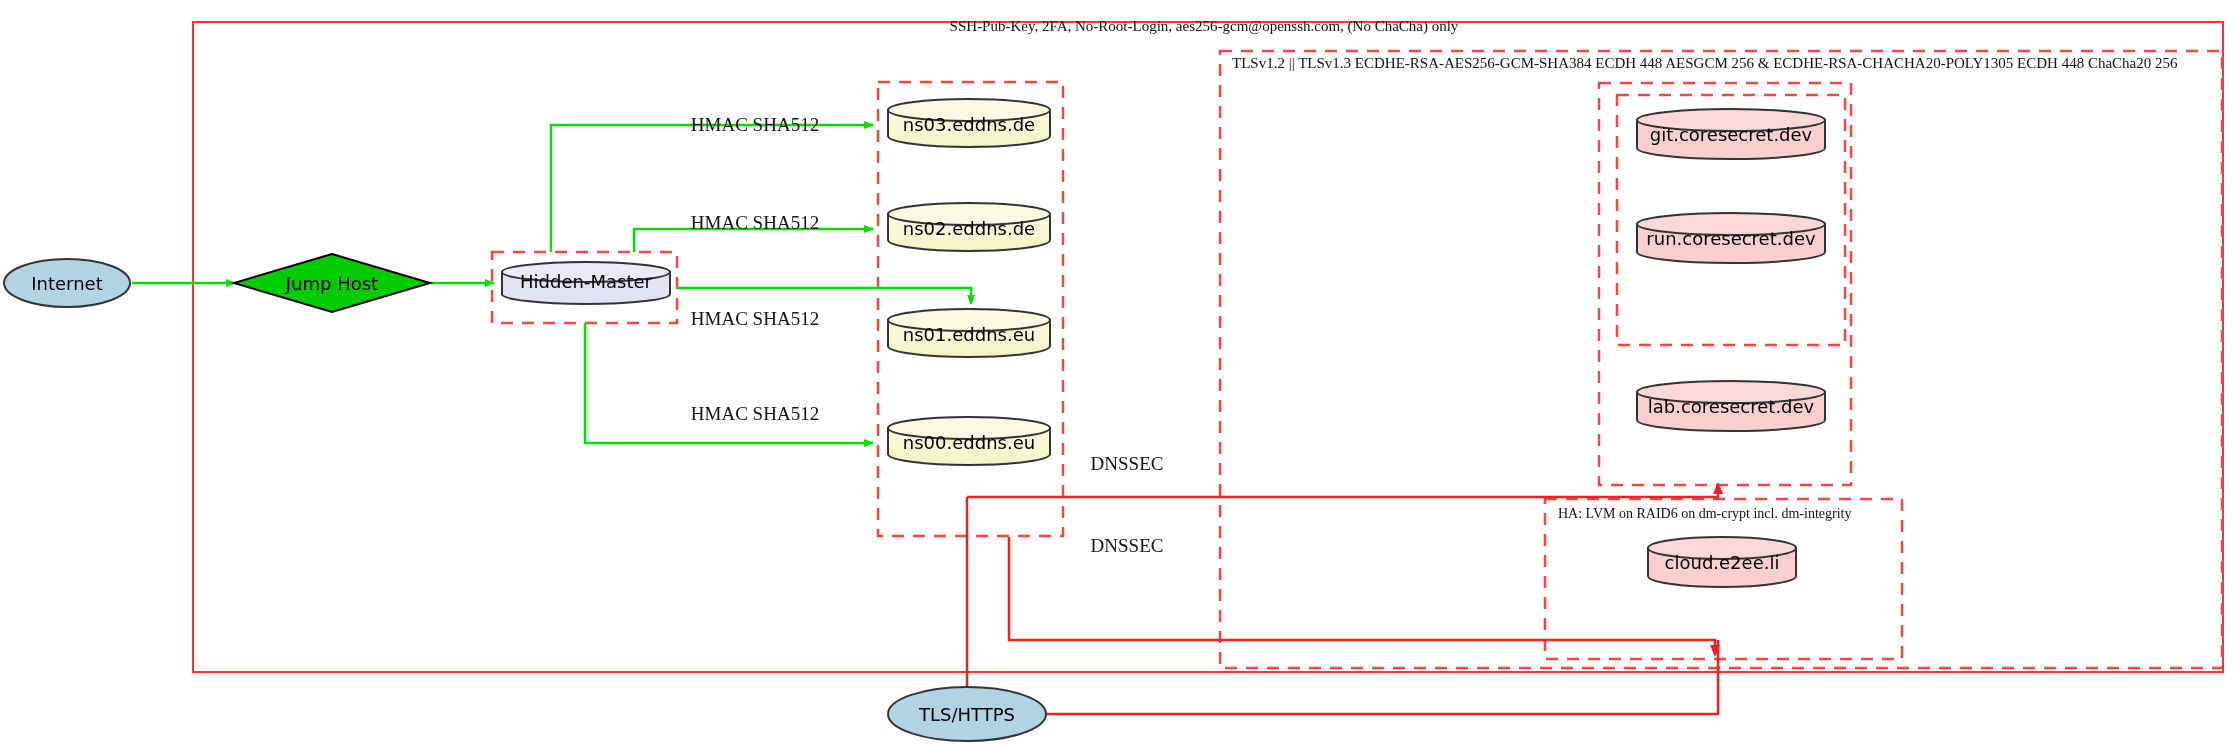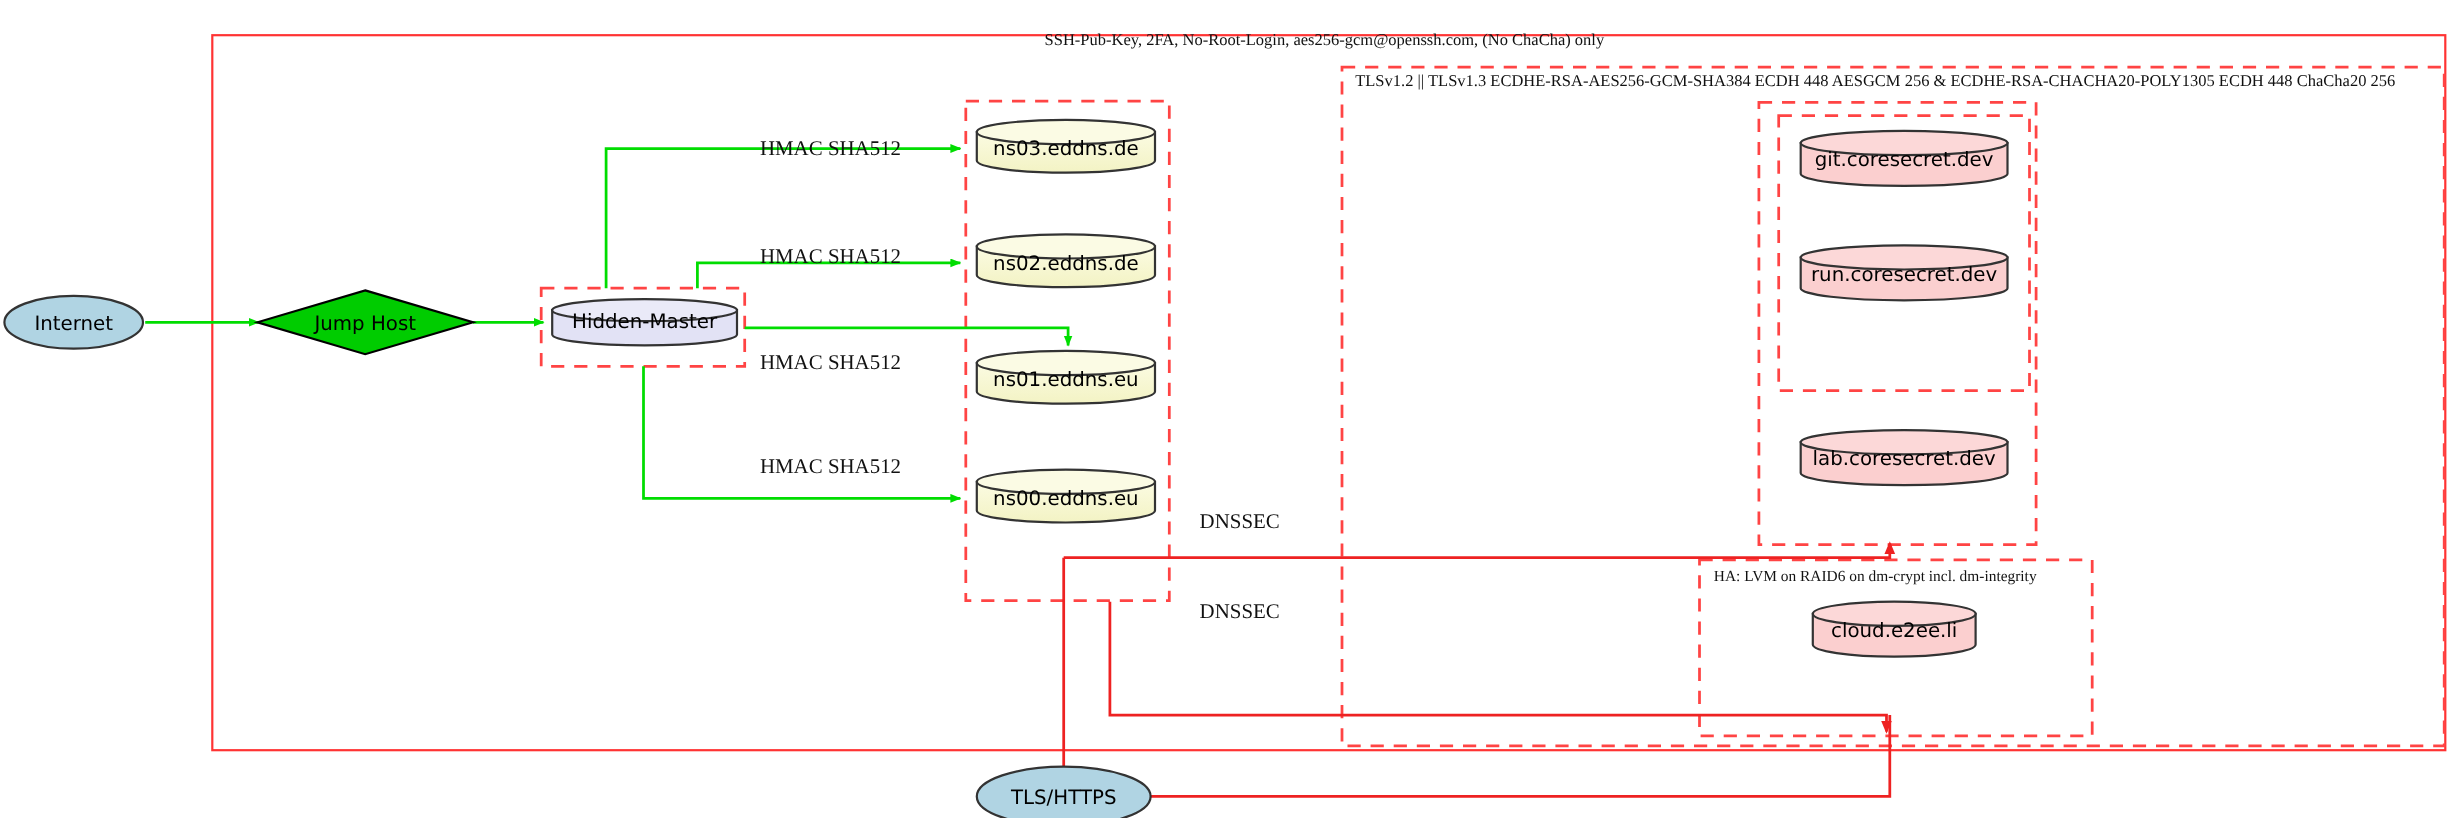--- a/index.html
+++ b/index.html
@@ -10,21 +10,20 @@
   body {
     width: 2240px;
     height: 744px;
     font-family: "Liberation Sans", sans-serif;
     overflow: hidden;
   }
   #diagram-root {
     position: relative;
     width: 2240px;
     height: 562px;
-    margin-top: 10px;
   }
   svg#diagram {
     display: block;
     width: 2240px;
     height: 744px;
   }
   .serif-label {
     font-family: "Liberation Serif", serif;
     fill: #111111;
   }

